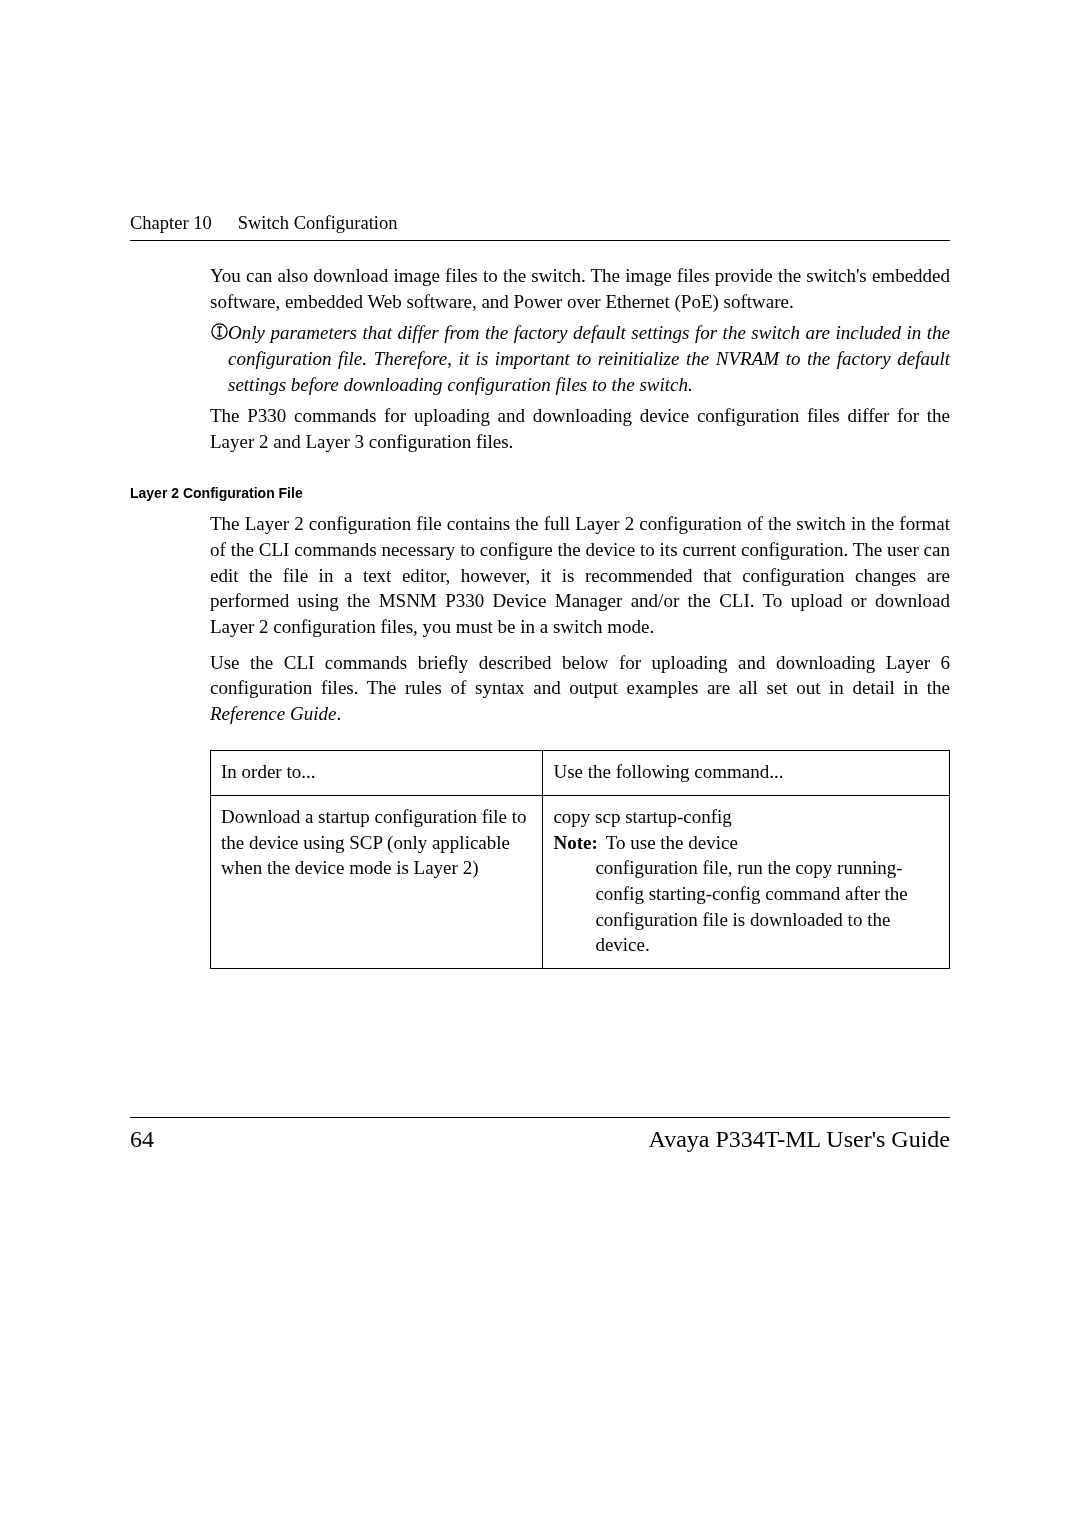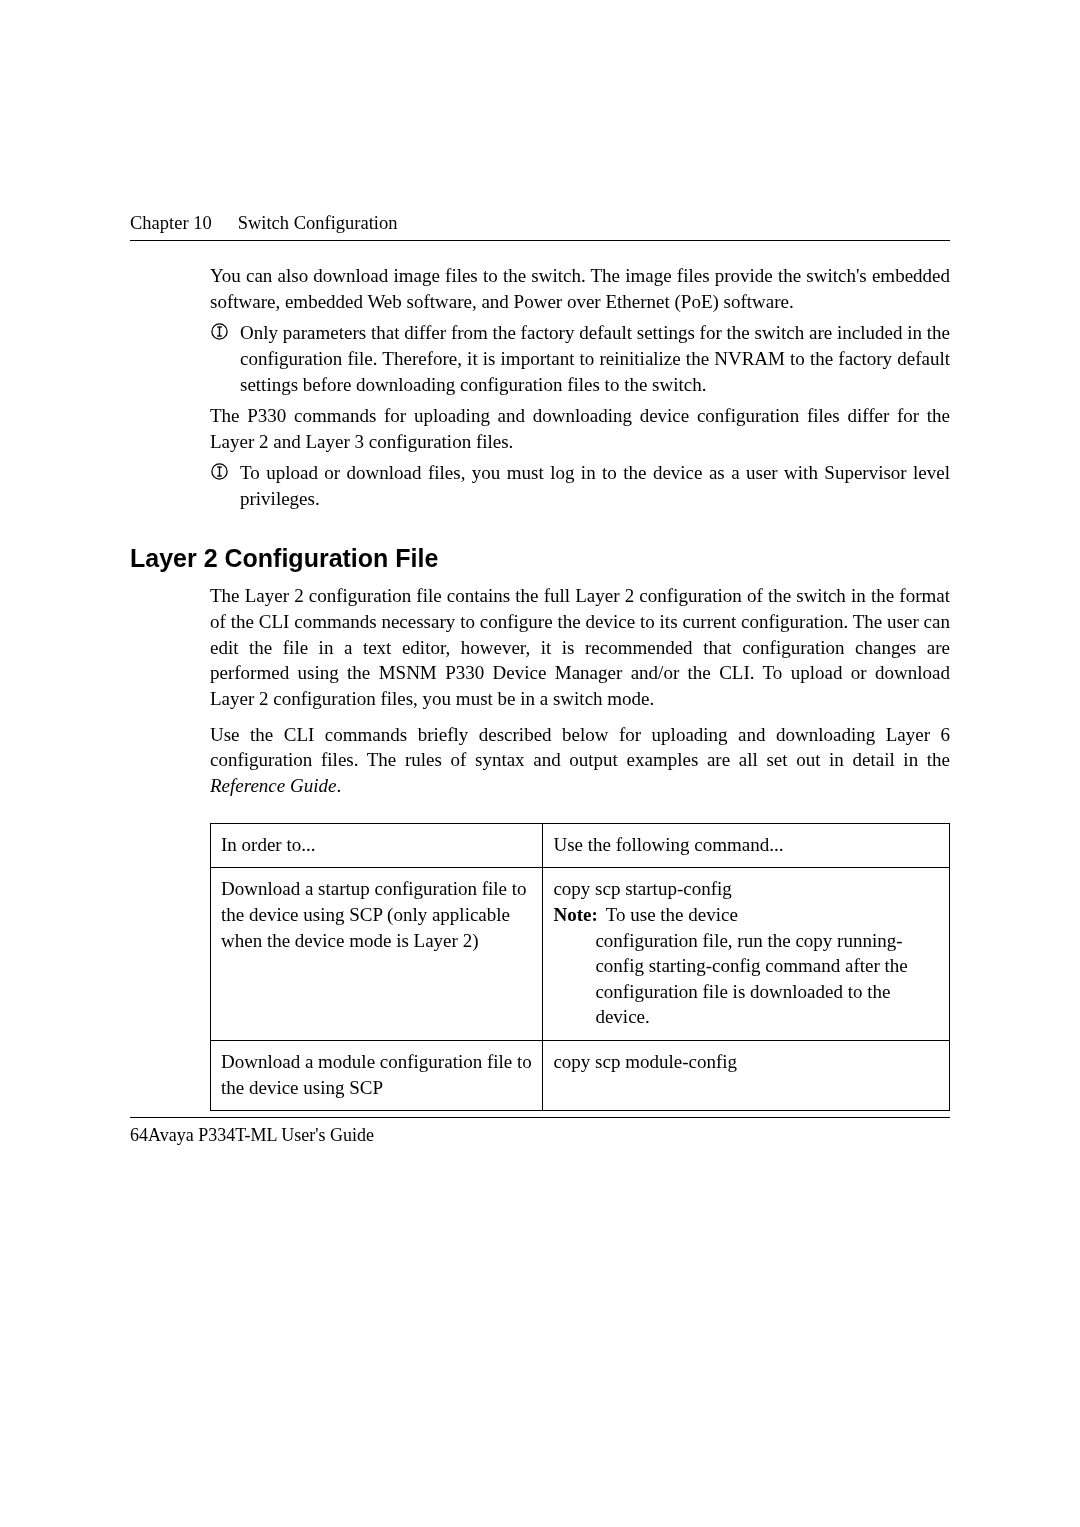--- a/index.html
+++ b/index.html
@@ -32,38 +32,39 @@
   .body-area {
     margin-left: 80px; 
     margin-right: 0;
   }
   .para {
     margin: 0 0 6px 0;
     text-align: justify;
   }
   .note-block {
     display: flex;
-    gap: 12px;
+    gap: 0;
     margin: 4px 0 6px 0;
     text-align: justify;
+    font-style: italic;
   }
   .note-icon {
     flex: 0 0 18px;
     height: 18px;
     display: flex;
     align-items: flex-start;
     justify-content: center;
     margin-top: 3px;
   }
   .note-icon svg { display: block; }
   .note-text { flex: 1; }
   .section-heading {
     font-family: Arial, Helvetica, sans-serif;
     font-weight: bold;
-    font-size: 25px;
+    font-size: 14px;
     margin: 30px 0 8px -80px; 
   }
   .gap { height: 4px; }
   .italic { font-style: italic; }
 
   
   table.cmd {
     border-collapse: collapse;
     width: 100%;
     margin-top: 24px;
@@ -98,21 +99,22 @@
     right: 130px;
     top: 1117px;
     border-top: 1px solid #000;
   }
   .footer-line {
     position: absolute;
     left: 130px;
     right: 130px;
     top: 1123px;
     display: flex;
-    font-size: 18px;
+    justify-content: space-between;
+    font-size: 24px;
   }
 </style>
 </head>
 <body>
 
 <div class="page">
 
   <div class="running-head">
     <span>Chapter 10</span>
     <span>Switch Configuration</span>
@@ -130,31 +132,20 @@
           <line x1="8.5" y1="4" x2="8.5" y2="13" stroke="#000" stroke-width="1.4"></line>
           <line x1="6.2" y1="4" x2="10.8" y2="4" stroke="#000" stroke-width="1.4"></line>
           <line x1="6.2" y1="13" x2="10.8" y2="13" stroke="#000" stroke-width="1.4"></line>
         </svg>
       </span>
       <span class="note-text">Only parameters that differ from the factory default settings for the switch are included in the configuration file. Therefore, it is important to reinitialize the NVRAM to the factory default settings before downloading configuration files to the switch.</span>
     </div>
 
     <p class="para">The P330 commands for uploading and downloading device configuration files differ for the Layer 2 and Layer 3 configuration files.</p>
 
-    <div class="note-block">
-      <span class="note-icon">
-        <svg width="17" height="17" viewBox="0 0 17 17">
-          <circle cx="8.5" cy="8.5" r="7.6" fill="none" stroke="#000" stroke-width="1.3"></circle>
-          <line x1="8.5" y1="4" x2="8.5" y2="13" stroke="#000" stroke-width="1.4"></line>
-          <line x1="6.2" y1="4" x2="10.8" y2="4" stroke="#000" stroke-width="1.4"></line>
-          <line x1="6.2" y1="13" x2="10.8" y2="13" stroke="#000" stroke-width="1.4"></line>
-        </svg>
-      </span>
-      <span class="note-text">To upload or download files, you must log in to the device as a user with Supervisor level privileges.</span>
-    </div>
 
     <h3 class="section-heading">Layer 2 Configuration File</h3>
 
     <p class="para">The Layer 2 configuration file contains the full Layer 2 configuration of the switch in the format of the CLI commands necessary to configure the device to its current configuration. The user can edit the file in a text editor, however, it is recommended that configuration changes are performed using the MSNM P330 Device Manager and/or the CLI. To upload or download Layer 2 configuration files, you must be in a switch mode.</p>
     <div class="gap"></div>
     <p class="para">
       <span>Use the CLI commands briefly described below for uploading and downloading Layer 6 configuration files. The rules of syntax and output examples are all set out in detail in the </span><span class="italic">Reference Guide</span><span>.</span>
     </p>
 
     <table class="cmd">
@@ -169,24 +160,20 @@
           <td>Download a startup configuration file to the device using SCP (only applicable when the device mode is Layer 2)</td>
           <td>
             <div>copy scp startup-config</div>
             <div class="cmd-note-block">
               <span class="cmd-note-label">Note:</span>
                 <span class="cmd-note-text">To use the device</span>
             </div>
             <div class="cmd-note-indent">configuration file, run the copy running-config starting-config command after the configuration file is downloaded to the device.</div>
           </td>
         </tr>
-        <tr>
-          <td>Download a module configuration file to the device using SCP</td>
-          <td>copy scp module-config</td>
-        </tr>
       </tbody>
     </table>
 
   </div>
 
   <div class="footer-rule"></div>
   <div class="footer-line">
     <span>64</span>
     <span>Avaya P334T-ML User's Guide</span>
   </div>

